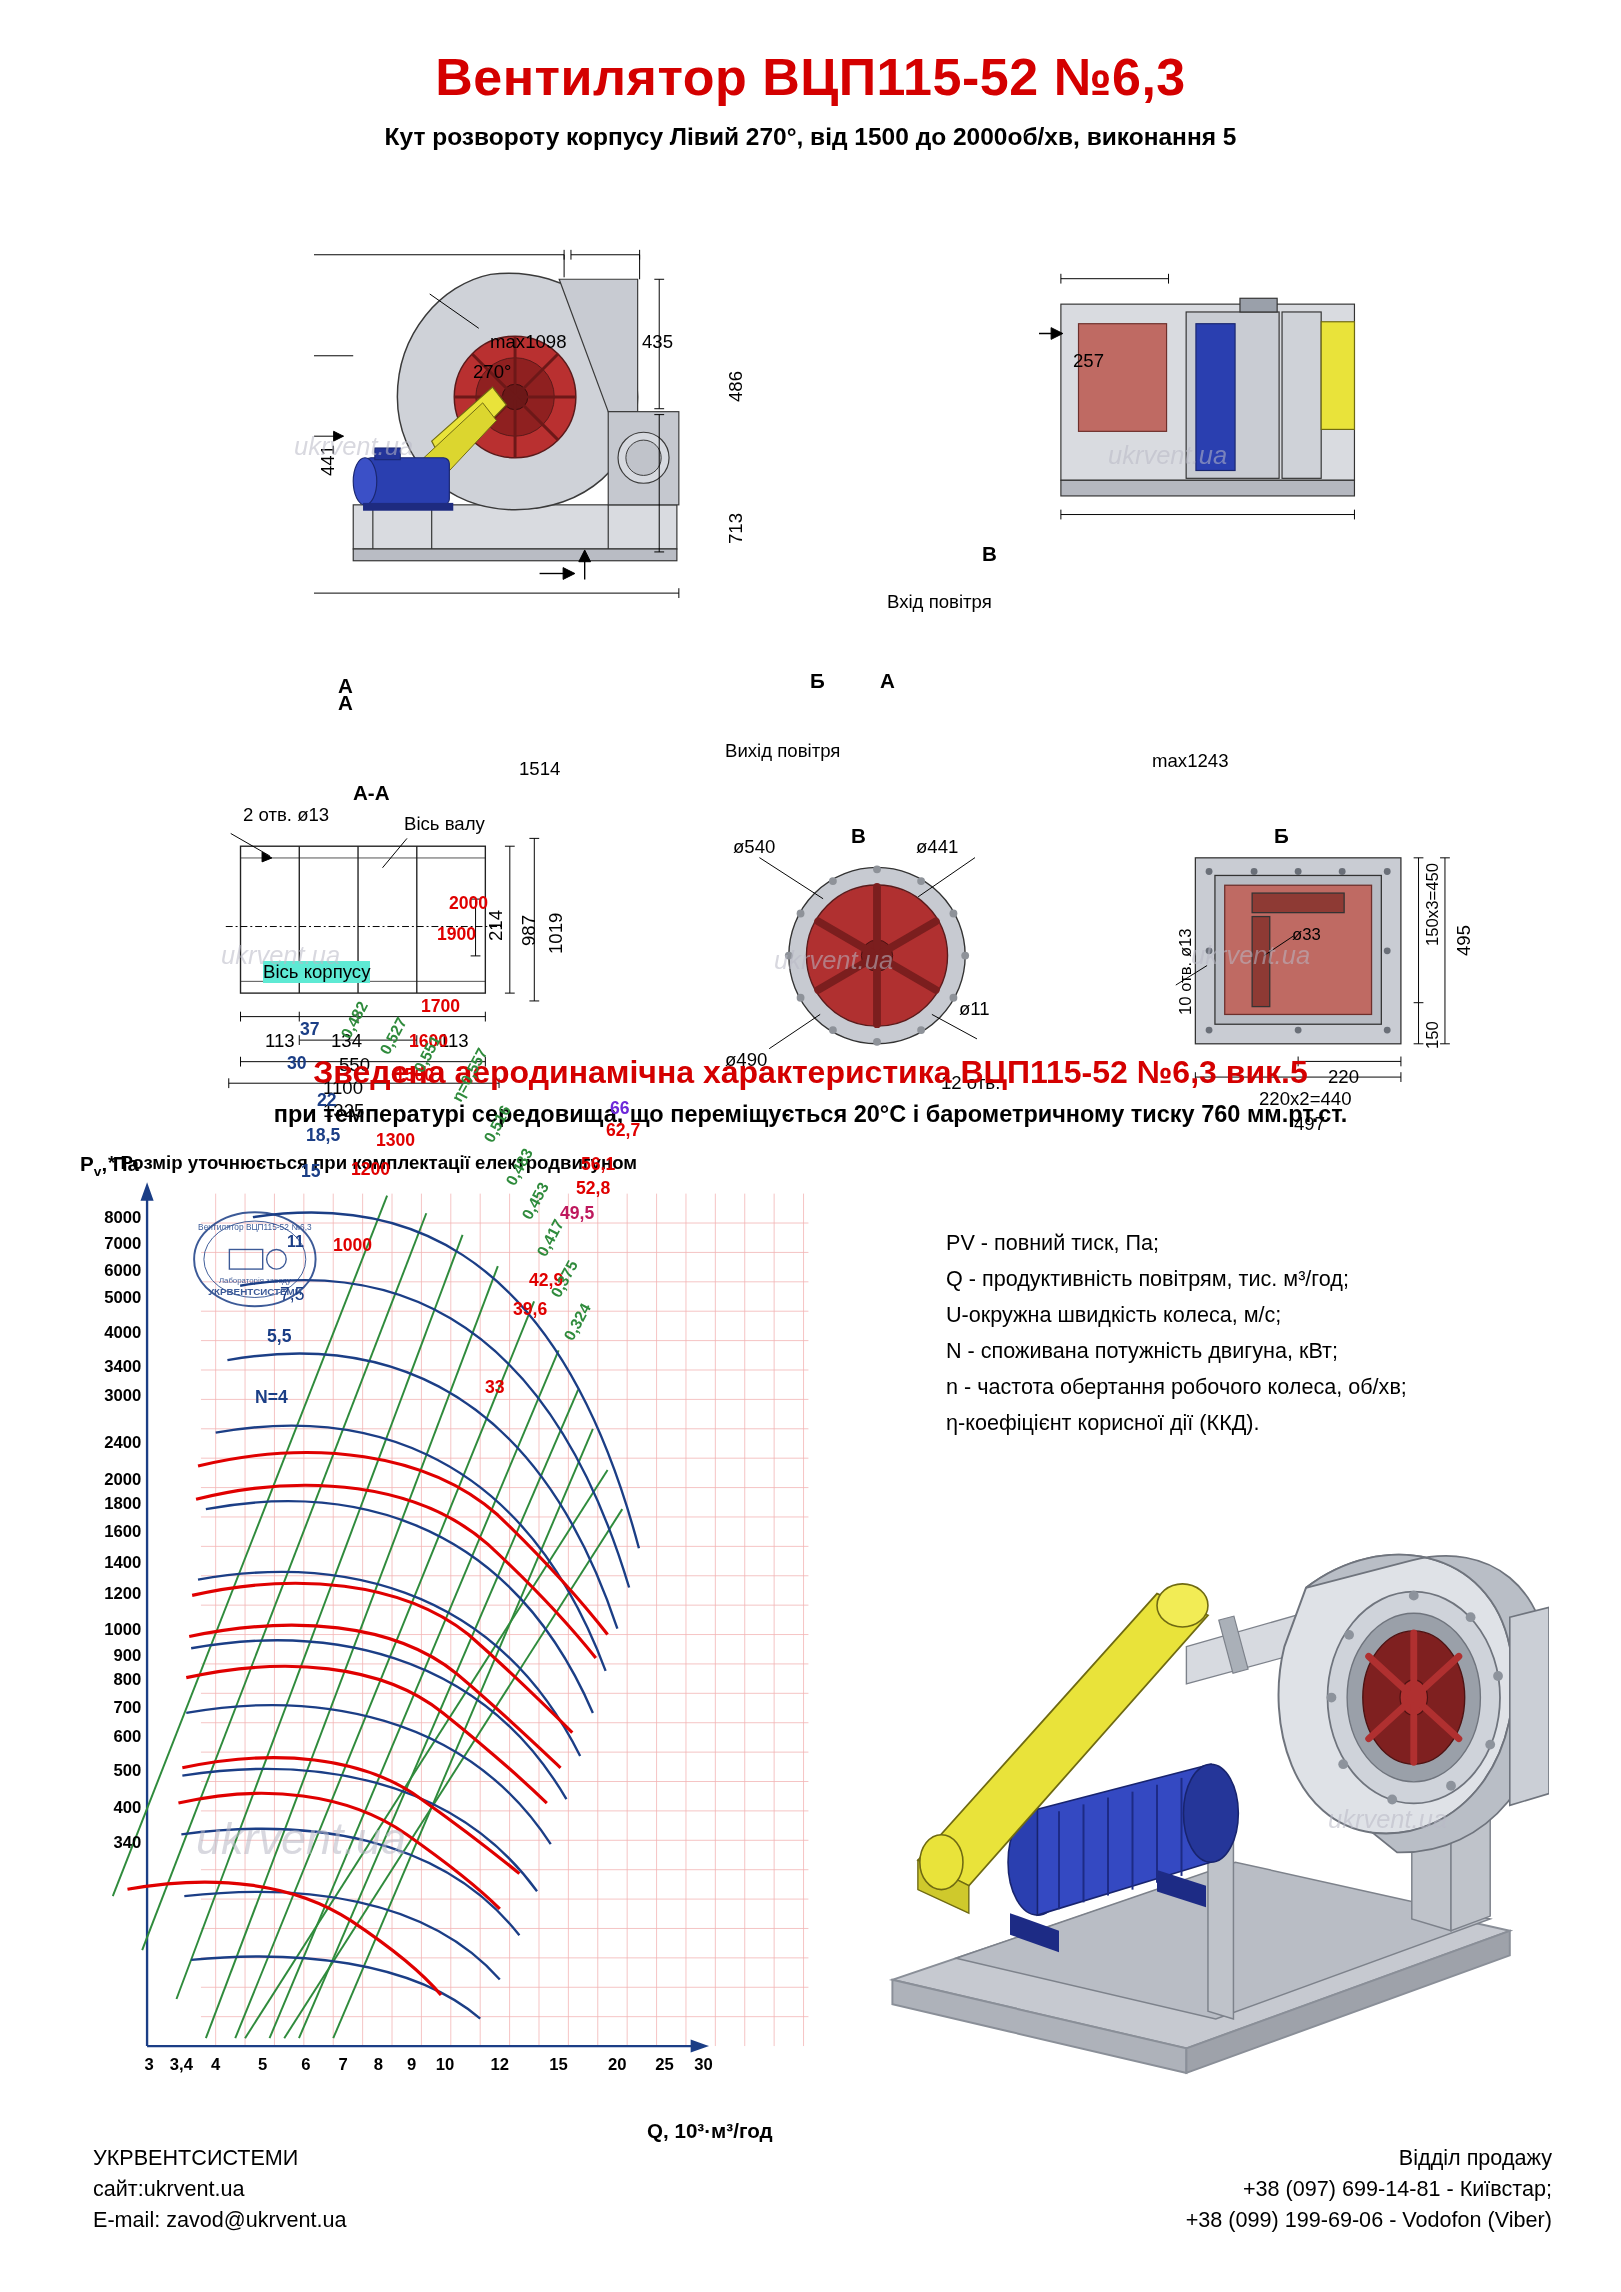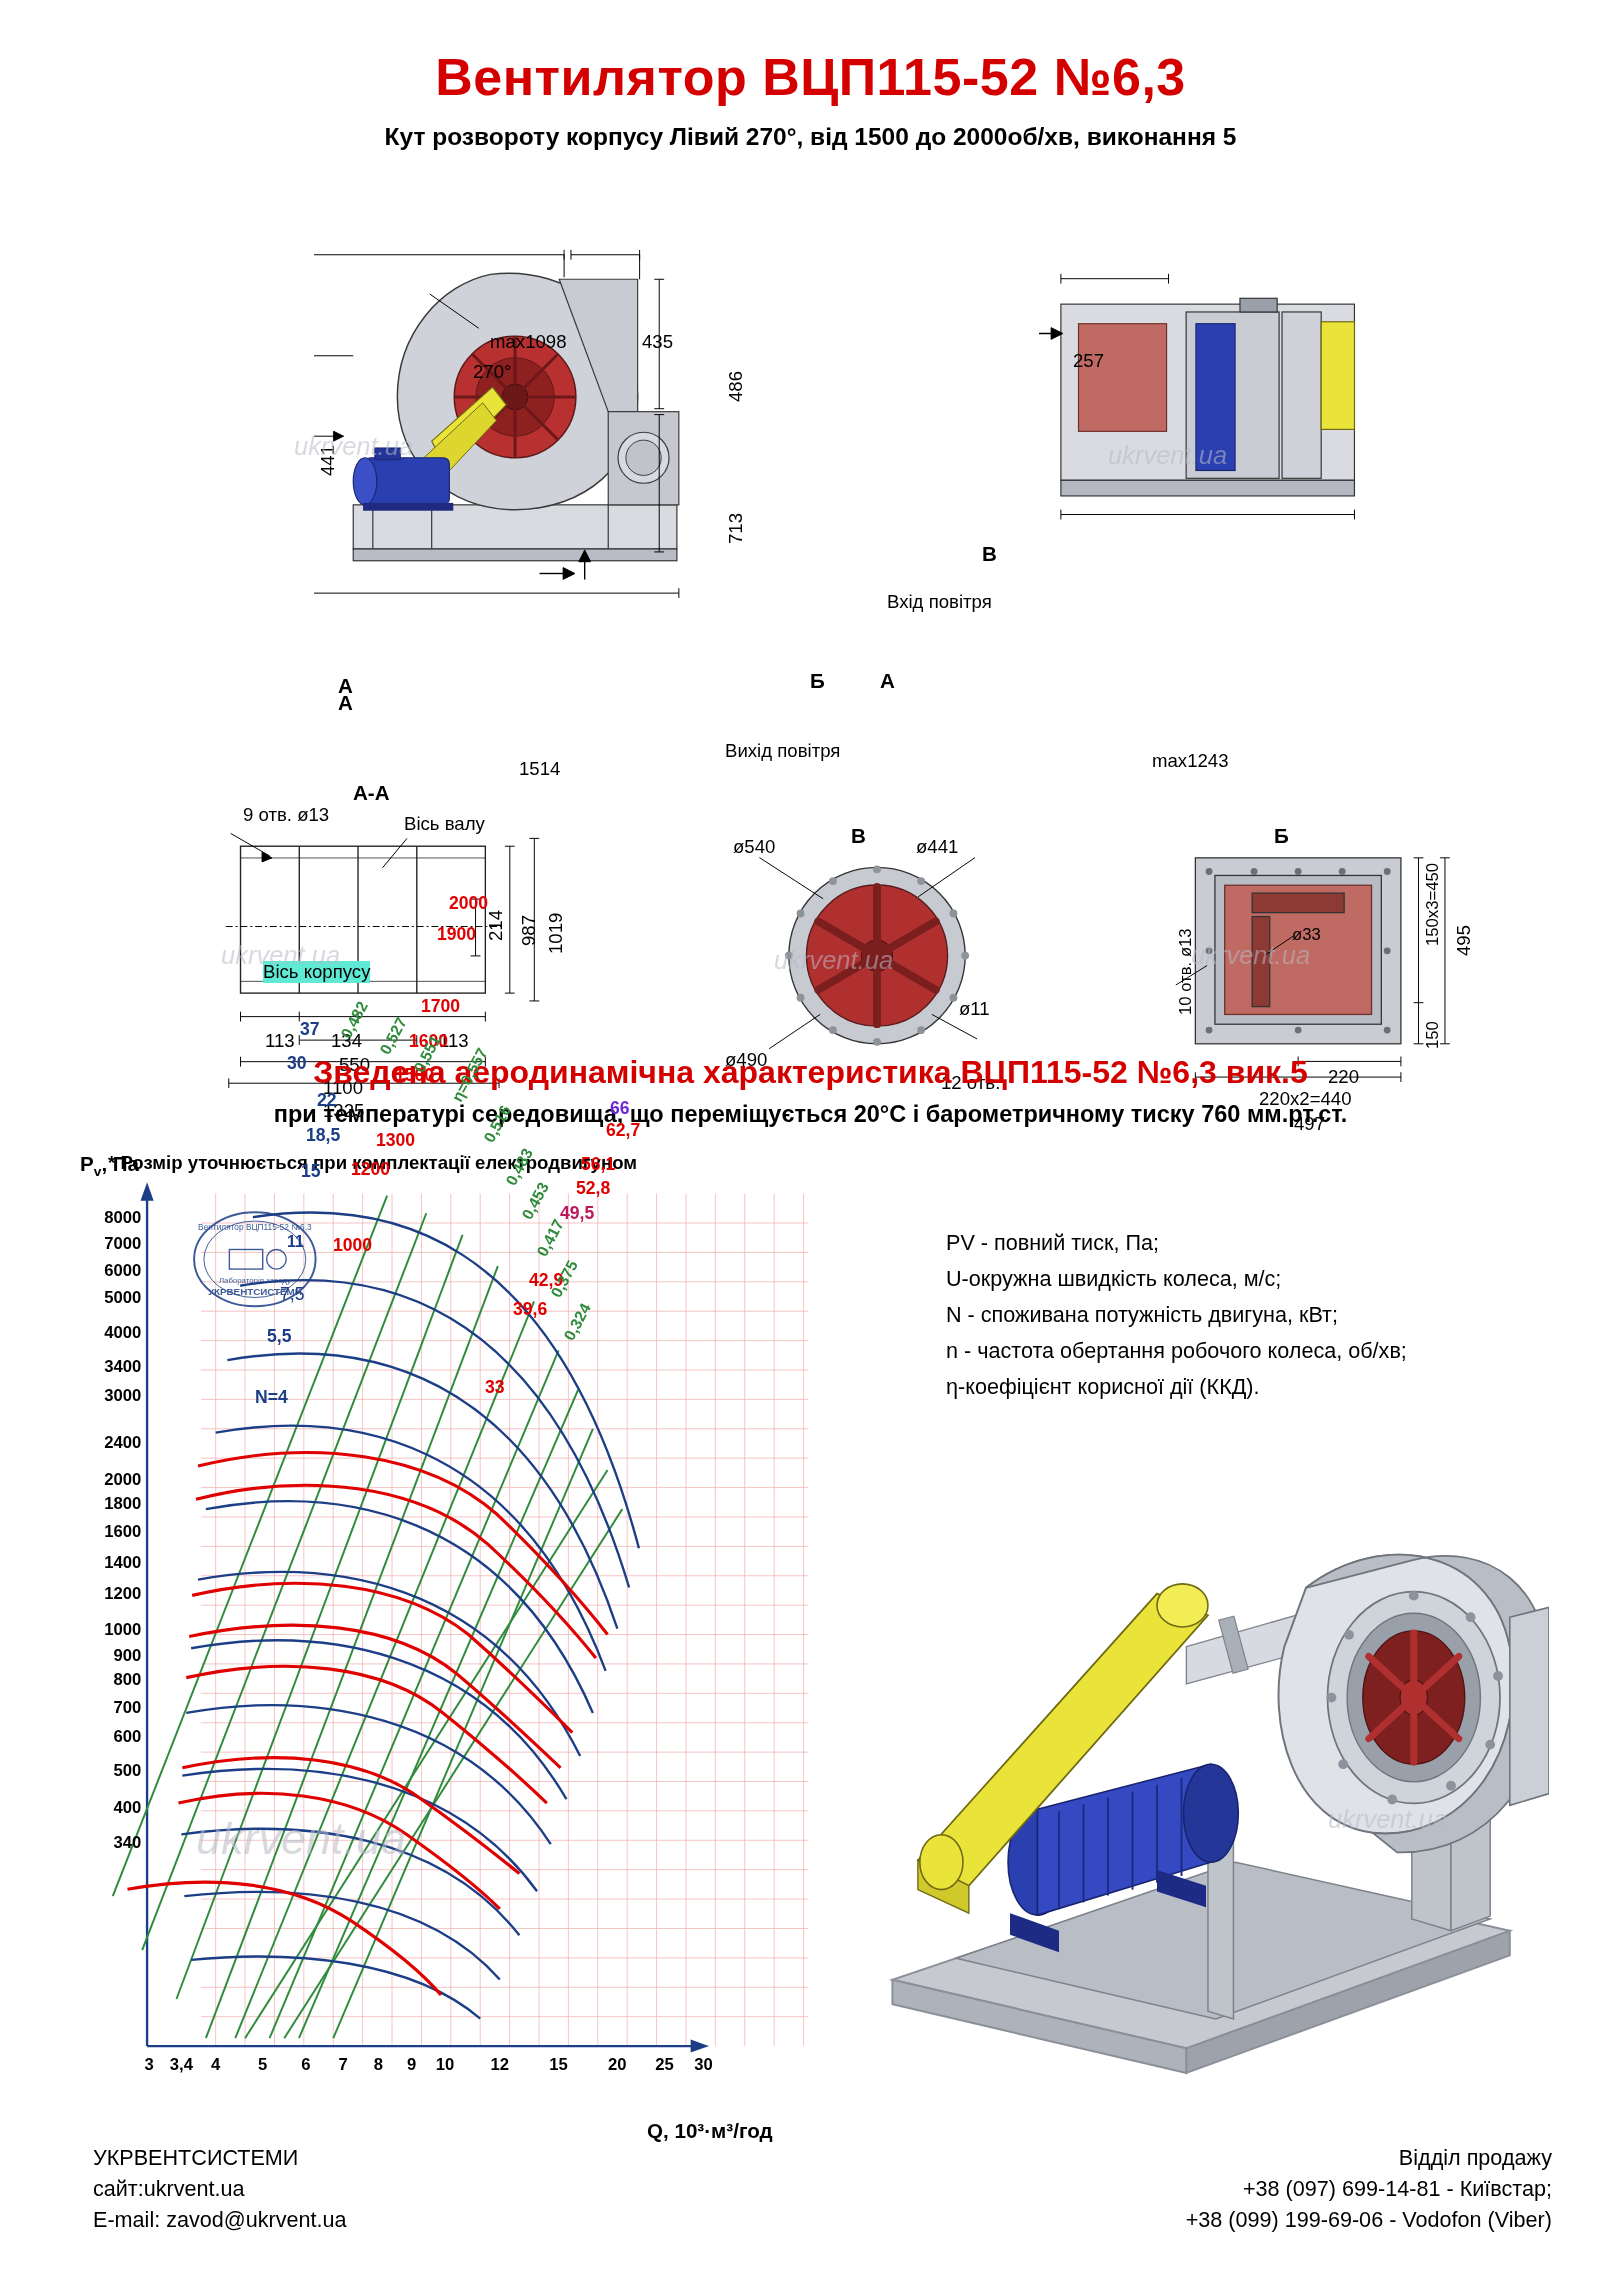--- a/index.html
+++ b/index.html
@@ -199,21 +199,21 @@
           <line x1="90" y1="231" x2="90" y2="241"></line>
           <line x1="210" y1="231" x2="210" y2="241"></line>
         <line x1="30" y1="258" x2="280" y2="258"></line>
           <line x1="30" y1="253" x2="30" y2="263"></line>
           <line x1="280" y1="253" x2="280" y2="263"></line>
         <line x1="18" y1="280" x2="294" y2="280"></line>
           <line x1="18" y1="275" x2="18" y2="285"></line>
           <line x1="294" y1="275" x2="294" y2="285"></line>
       </g>
     </svg>
-    <div class="dimtxt" style="left:243px;top:642px;">9 отв. ø13</div>
+    <div class="dimtxt" style="left:243px;top:642px;">2 отв. ø13</div>
     <div class="dimtxt" style="left:404px;top:651px;">Вісь валу</div>
     <div class="dimtxt" style="left:263px;top:799px;background:#5eead4;">Вісь корпусу</div>
     <div class="dimtxt" style="left:518px;top:784px;transform:rotate(-90deg);transform-origin:left top;">987</div>
     <div class="dimtxt" style="left:545px;top:792px;transform:rotate(-90deg);transform-origin:left top;">1019</div>
     <div class="dimtxt" style="left:485px;top:779px;transform:rotate(-90deg);transform-origin:left top;">214</div>
     <div class="dimtxt" style="left:265px;top:868px;">113</div>
     <div class="dimtxt" style="left:331px;top:868px;">134</div>
     <div class="dimtxt" style="left:439px;top:868px;">113</div>
     <div class="dimtxt" style="left:339px;top:892px;">550</div>
     <div class="dimtxt" style="left:323px;top:915px;">1100</div>
@@ -518,20 +518,21 @@
     <div style="position:absolute;color:#2f8b3c;font-size:15.7px;font-weight:bold;left:428px;top:15.7px;transform:rotate(-62deg);">0,453</div>
     <div style="position:absolute;color:#2f8b3c;font-size:15.7px;font-weight:bold;left:443px;top:53px;transform:rotate(-62deg);">0,417</div>
     <div style="position:absolute;color:#2f8b3c;font-size:15.7px;font-weight:bold;left:457px;top:94px;transform:rotate(-62deg);">0,375</div>
     <div style="position:absolute;color:#2f8b3c;font-size:15.7px;font-weight:bold;left:470px;top:137px;transform:rotate(-62deg);">0,324</div>
   </div>
 
   <div class="wm big" style="left:196px;top:1813px;">ukrvent.ua</div>
 
   <div class="legend" style="left:946px;top:1225px;">
     <div>PV - повний тиск, Па;</div>
+    <div>Q - продуктивність повітрям, тис. м³/год;</div>
     <div>U-окружна швидкість колеса, м/с;</div>
     <div>N - споживана потужність двигуна, кВт;</div>
     <div>n - частота обертання робочого колеса, об/хв;</div>
     <div>η-коефіцієнт корисної дії (ККД).</div>
   </div>
 
   <svg width="686" height="608" style="position:absolute;left:863px;top:1470px;" viewBox="0 0 700 620">
 
     <g stroke="#8a8f98" stroke-width="2" fill="#c6c9d0">
       <polygon points="30,520 330,590 660,470 370,405"></polygon>

